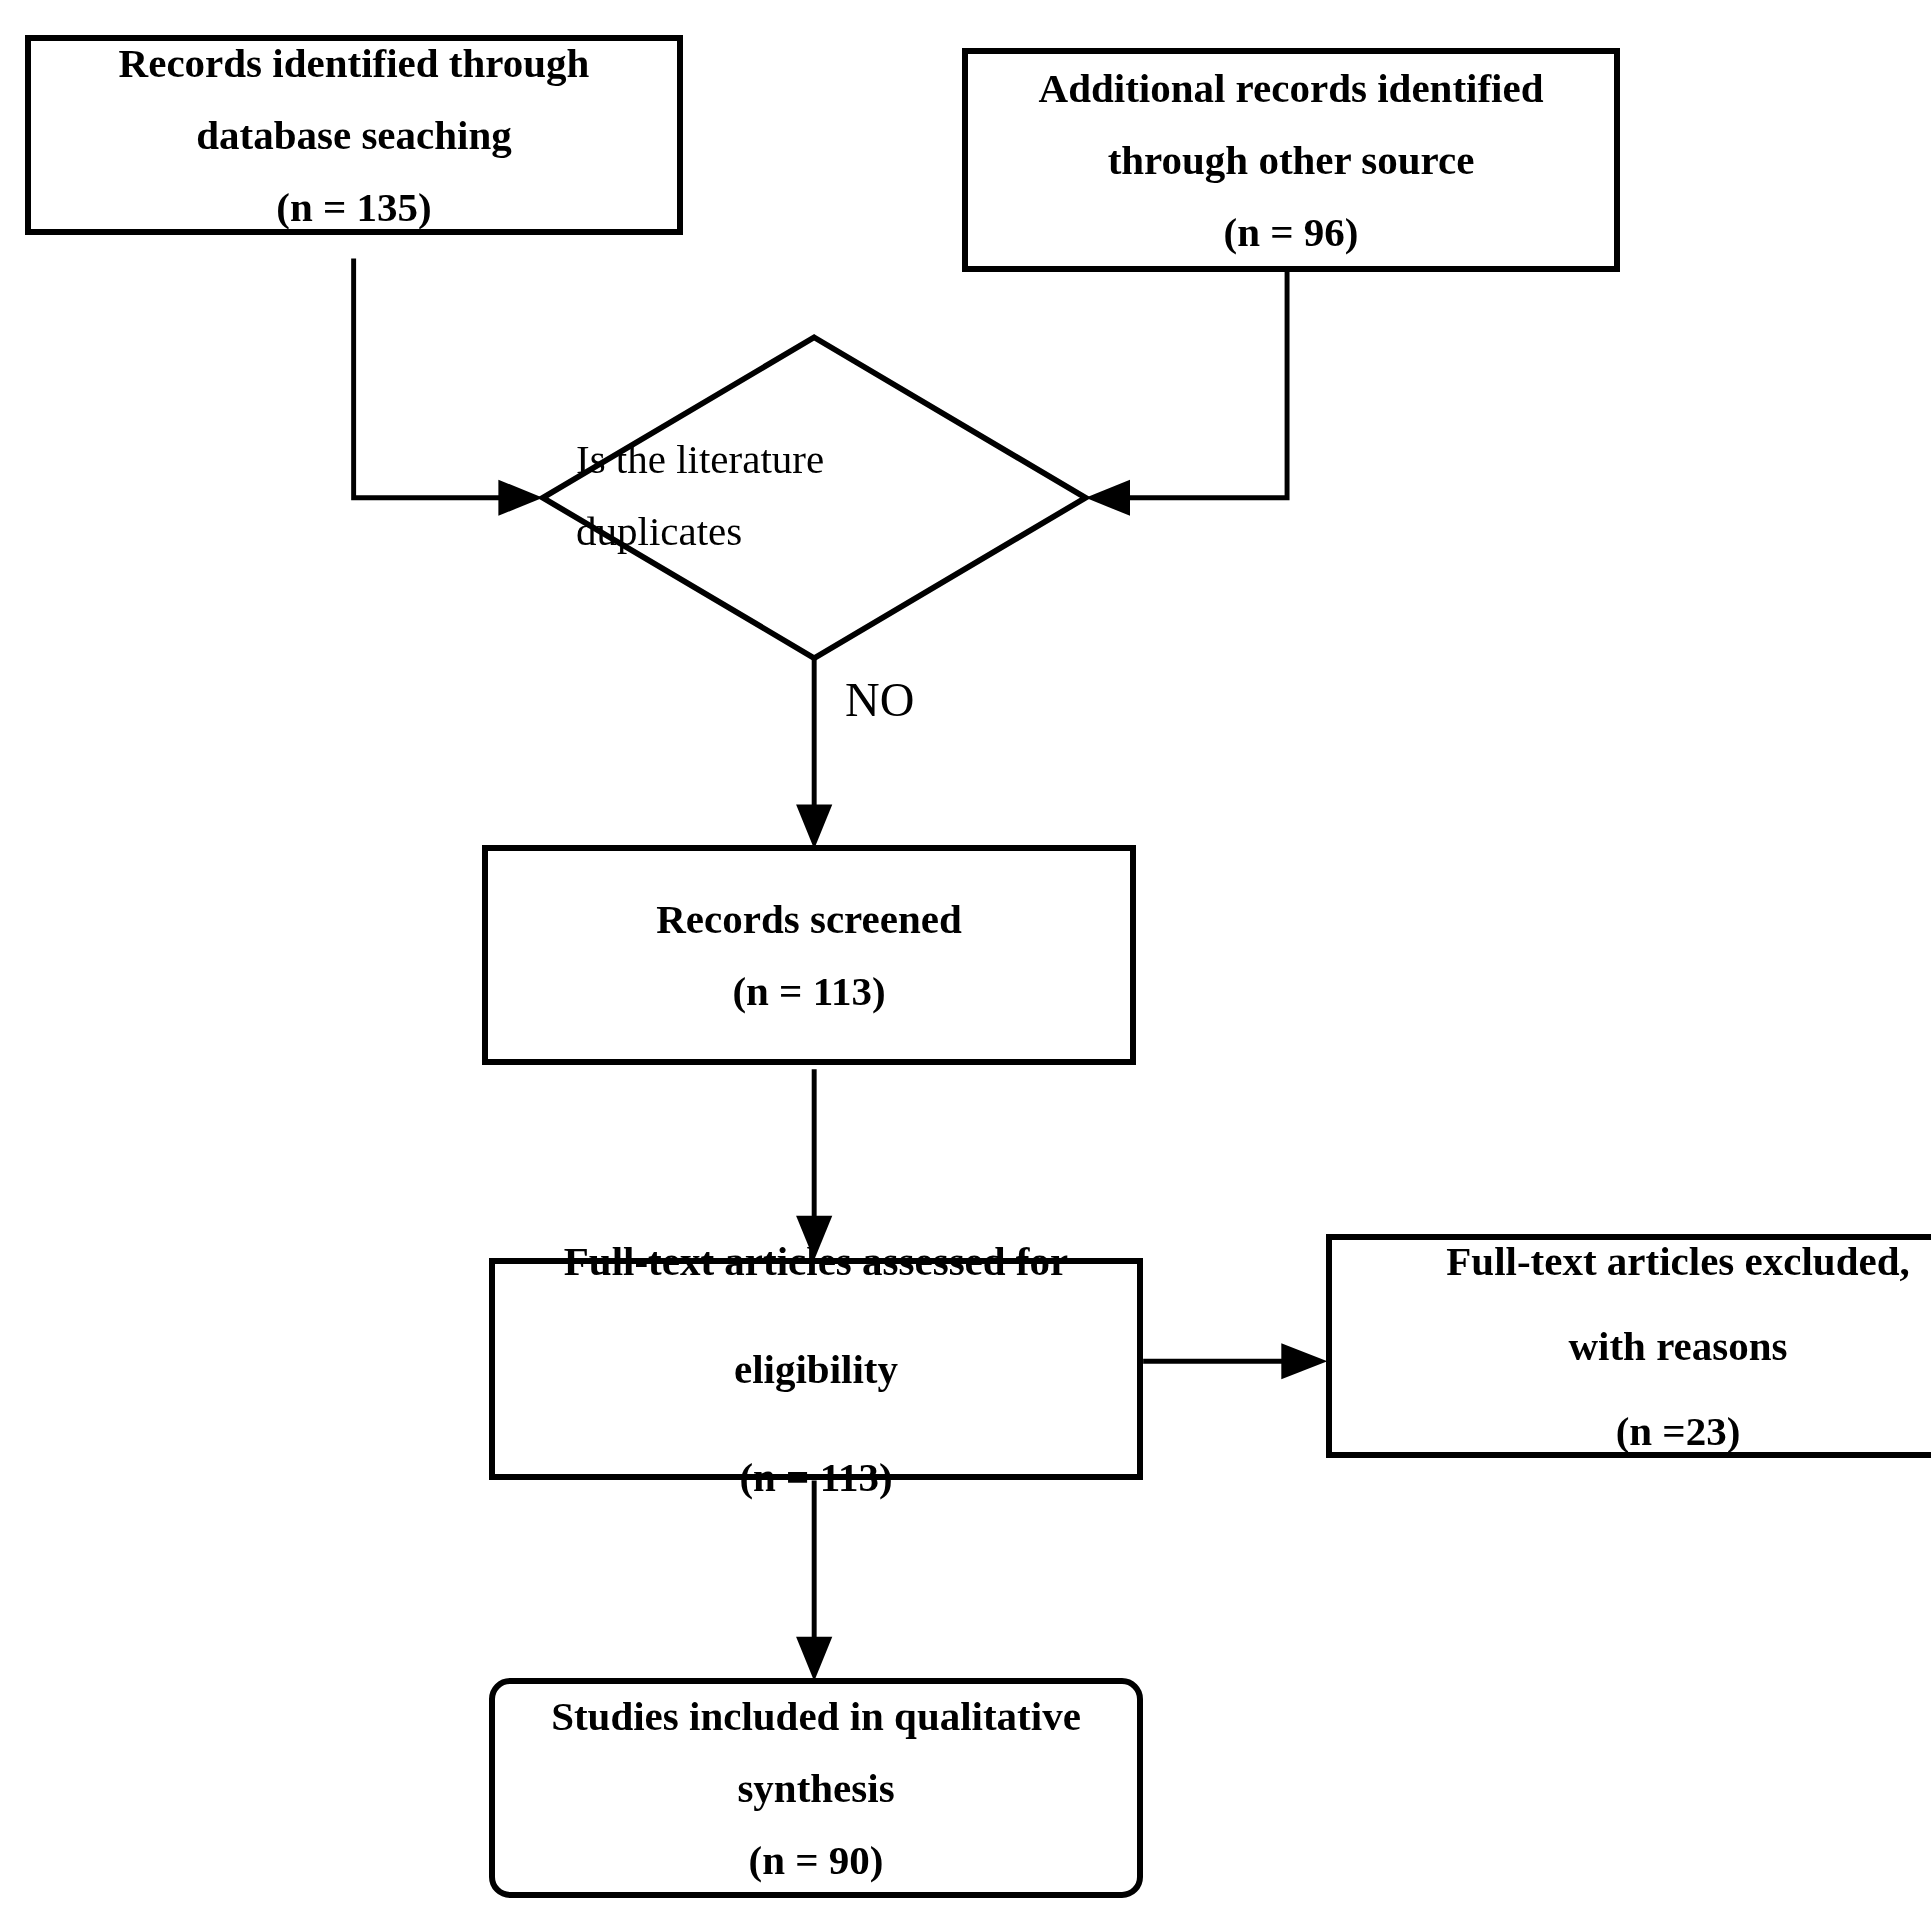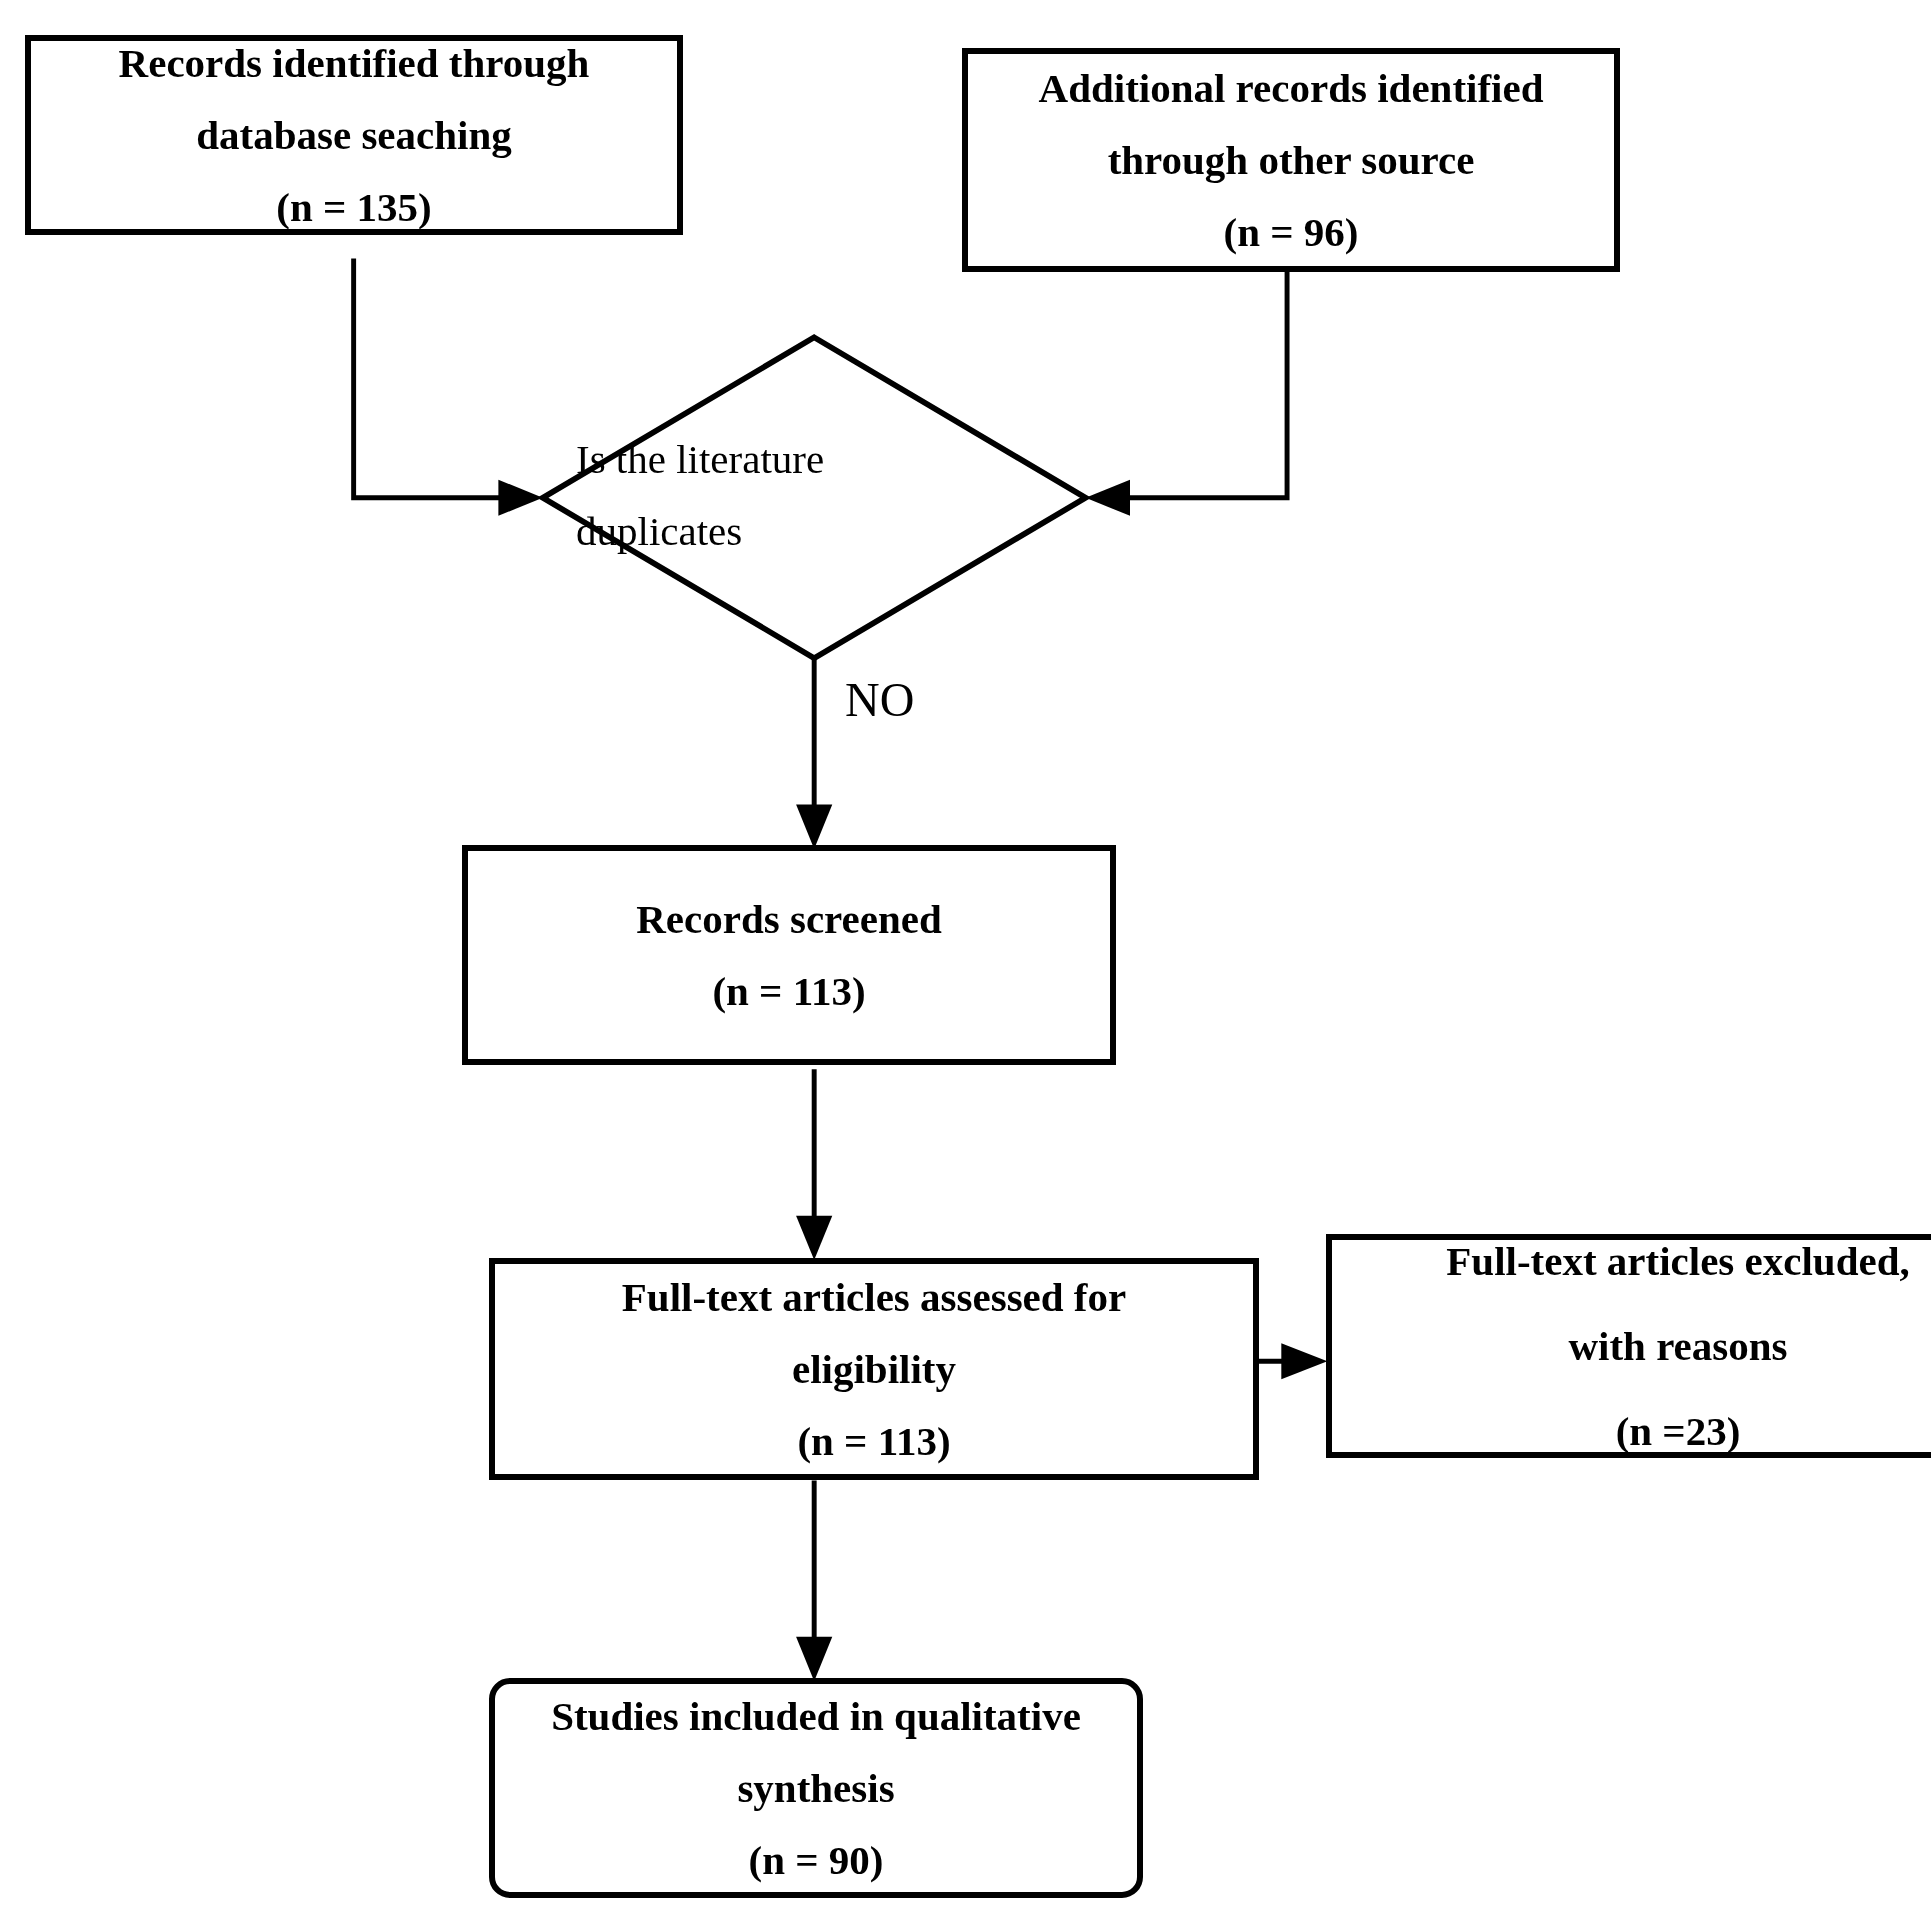--- a/index.html
+++ b/index.html
@@ -27,22 +27,22 @@
     justify-content: center;
     align-items: center;
     text-align: center;
     font-weight: 700;
     font-size: 41px;
     line-height: 72px;
   }
   .node .tline { white-space: nowrap; }
   #box-records-identified { left: 25px;   top: 35px;   width: 658px; height: 200px; }
   #box-additional-records { left: 962px; top: 48px;   width: 658px; height: 224px; }
-  #box-records-screened   { left: 462px;  top: 845px; width: 654px; height: 220px; }
-  #box-fulltext-assessed  { left: 489px;  top: 1258px; width: 770px; height: 222px; }
+  #box-records-screened   { left: 482px;  top: 845px; width: 654px; height: 220px; }
+  #box-fulltext-assessed  { left: 489px;  top: 1258px; width: 654px; height: 222px; gap: 36px; }
   #box-fulltext-excluded  { left: 1326px; top: 1234px; width: 704px; height: 224px; gap: 13px; }
   #box-studies-included   { left: 489px;  top: 1678px; width: 654px; height: 220px; border-radius: 21px; }
   .diamond-label {
     position: absolute;
     left: 576px; top: 423px; width: 477px;
     font-weight: 400;
     font-size: 41px;
     line-height: 72px;
   }
   .no-label {

